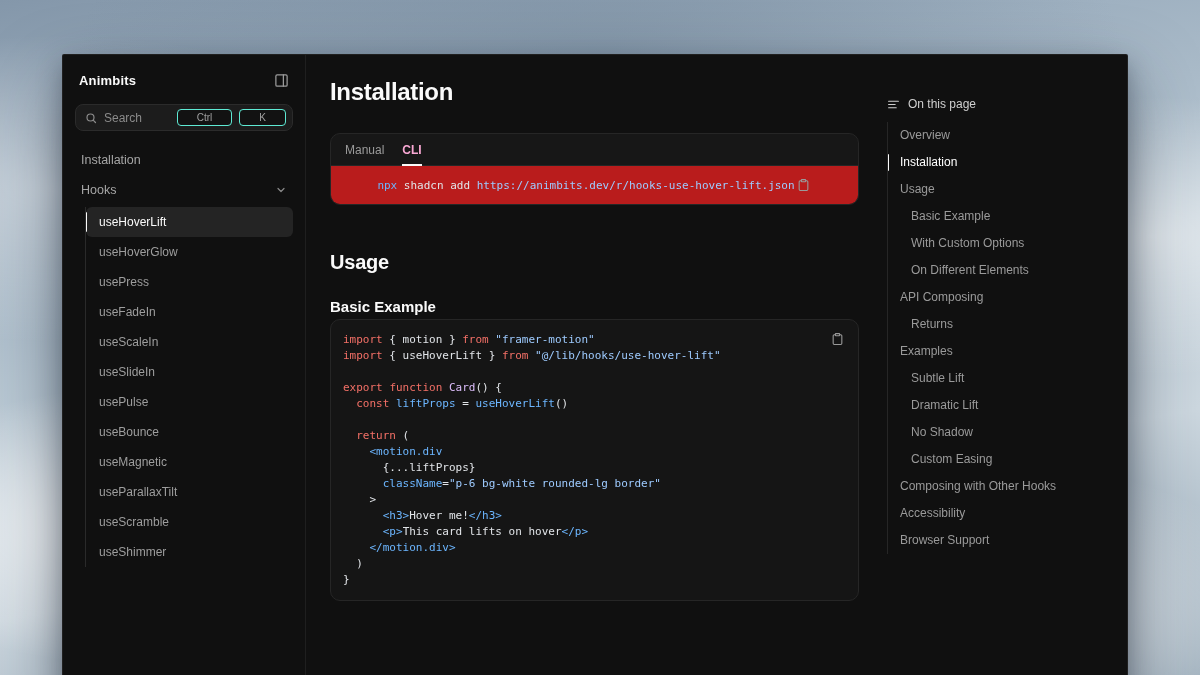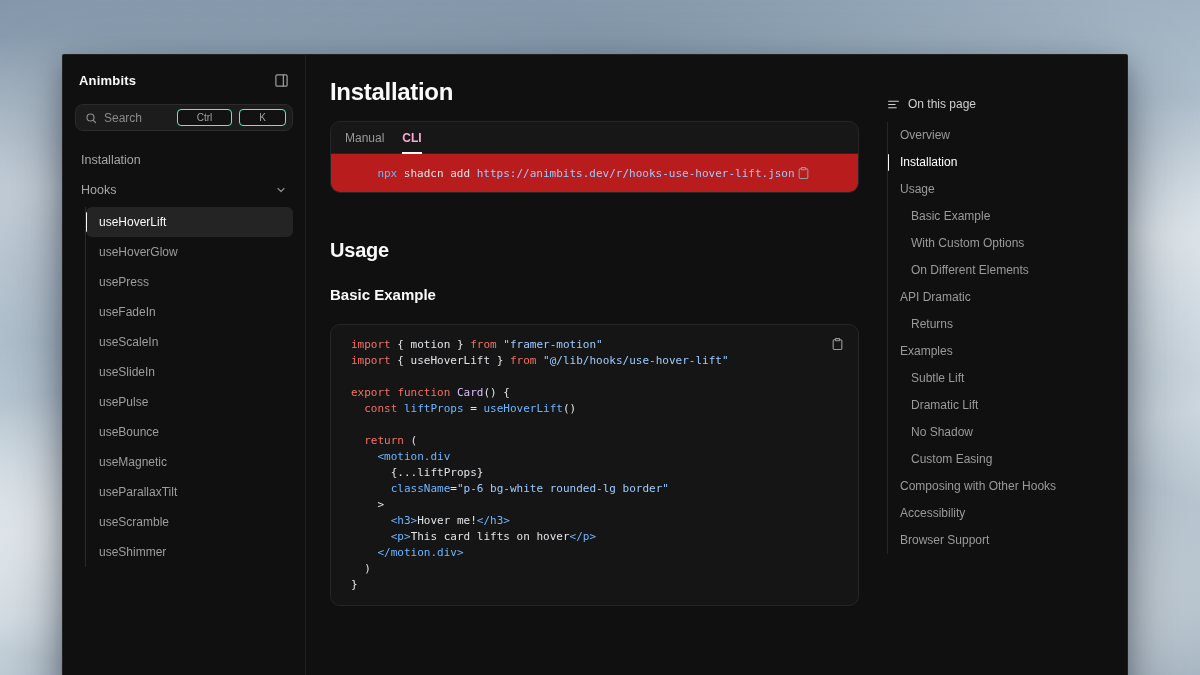--- a/index.html
+++ b/index.html
@@ -64,30 +64,30 @@
   .sidebar-footer { display: flex; justify-content: flex-end; align-items: center; gap: 6px; padding: 0 14px 12px 0; }
   .theme-btn { background: none; border: none; width: 22px; height: 22px; display: inline-flex; align-items: center; justify-content: center; color: #9a9a9a; cursor: pointer; border-radius: 50%; }
   .theme-btn.active { background: #2e2e2e; color: #f5f5f5; }
 
   
   main { flex: 1; padding: 22px 15px 0 24px; min-width: 0; }
   h1 { font-size: 24px; line-height: 30px; font-weight: 700; color: #fafafa; letter-spacing: -.3px; }
   h2 { font-size: 20px; line-height: 26px; font-weight: 700; color: #fafafa; margin-top: 44px; letter-spacing: -.2px; }
   h3 { font-size: 15px; line-height: 20px; font-weight: 700; color: #fafafa; margin-top: 22px; }
 
-  .install-card { margin-top: 14px; background: #171717; border: 1px solid #262626; border-radius: 10px; overflow: hidden; }
+  .install-card { margin-top: 26px; background: #171717; border: 1px solid #262626; border-radius: 10px; overflow: hidden; }
   .tabs { display: flex; gap: 18px; padding: 0 14px; height: 32px; align-items: stretch; border-bottom: 1px solid #262626; }
   .tab { position: relative; display: flex; align-items: center; font-size: 12px; color: #9a9a9a; cursor: pointer; }
   .tab.active { color: #f9a8d4; font-weight: 700; }
   .tab.active::after { content: ""; position: absolute; left: 0; right: 0; bottom: -1px; height: 2px; background: #fafafa; }
   .cmd-row { display: flex; align-items: center; justify-content: center; padding: 10px 12px; background: #b91c1c; }
   code, pre { font-family: "DejaVu Sans Mono", monospace; }
   #install-cmd { font-size: 11px; white-space: nowrap; }
 
-  .code-card { position: relative; margin-top: 19px; background: #151515; border: 1px solid #262626; border-radius: 10px; padding: 12px 20px; }
+  .code-card { position: relative; margin-top: 2px; background: #151515; border: 1px solid #262626; border-radius: 10px; padding: 12px 12px; }
   .code-copy { position: absolute; top: 10px; right: 12px; }
   #code-block { font-size: 11px; line-height: 16px; }
   .code-line { white-space: pre; }
 
   .tok-k { color: #f47067; }
   .tok-s { color: #9ecbff; }
   .tok-v { color: #6cb6ff; }
   .tok-f { color: #dcbdfb; }
   .tok-p { color: #e1e4e8; }
 
@@ -221,21 +221,21 @@
           </svg>
         <span>On this page</span>
       </div>
       <div class="toc-list" id="toc-list">
           <div class="toc-item lvl1">Overview</div>
           <div class="toc-item lvl1 active">Installation</div>
           <div class="toc-item lvl1">Usage</div>
           <div class="toc-item lvl2">Basic Example</div>
           <div class="toc-item lvl2">With Custom Options</div>
           <div class="toc-item lvl2">On Different Elements</div>
-          <div class="toc-item lvl1">API Dramatic</div>
+          <div class="toc-item lvl1">API Composing</div>
           <div class="toc-item lvl2">Returns</div>
           <div class="toc-item lvl1">Examples</div>
           <div class="toc-item lvl2">Subtle Lift</div>
           <div class="toc-item lvl2">Dramatic Lift</div>
           <div class="toc-item lvl2">No Shadow</div>
           <div class="toc-item lvl2">Custom Easing</div>
           <div class="toc-item lvl1">Composing with Other Hooks</div>
           <div class="toc-item lvl1">Accessibility</div>
           <div class="toc-item lvl1">Browser Support</div>
         </div>

